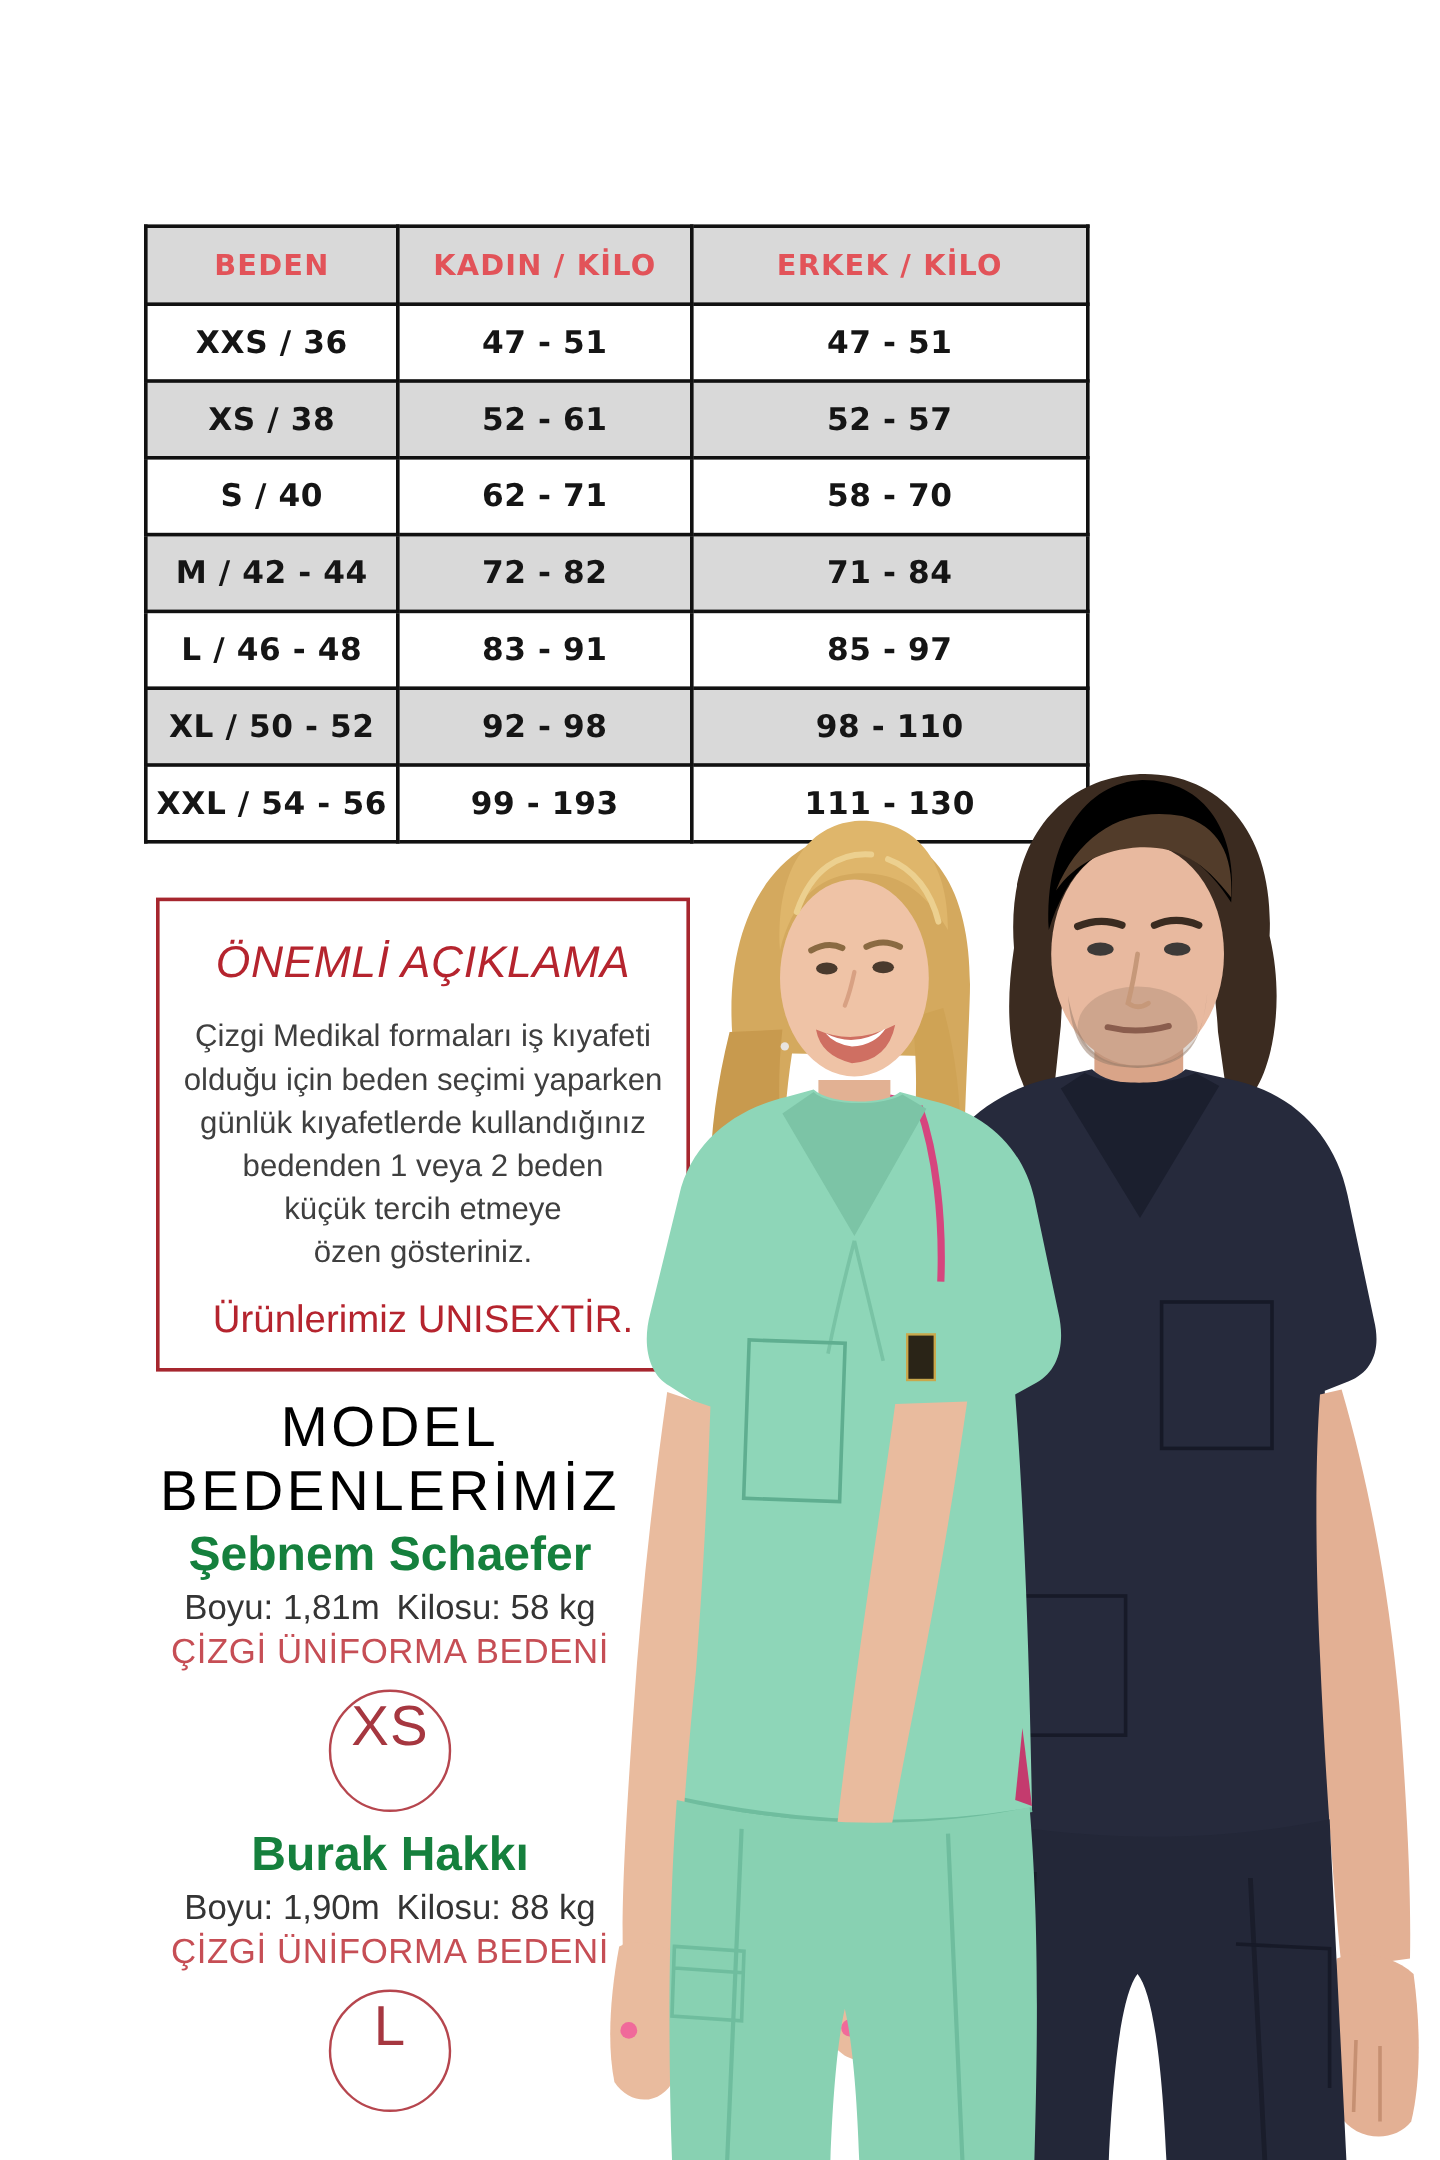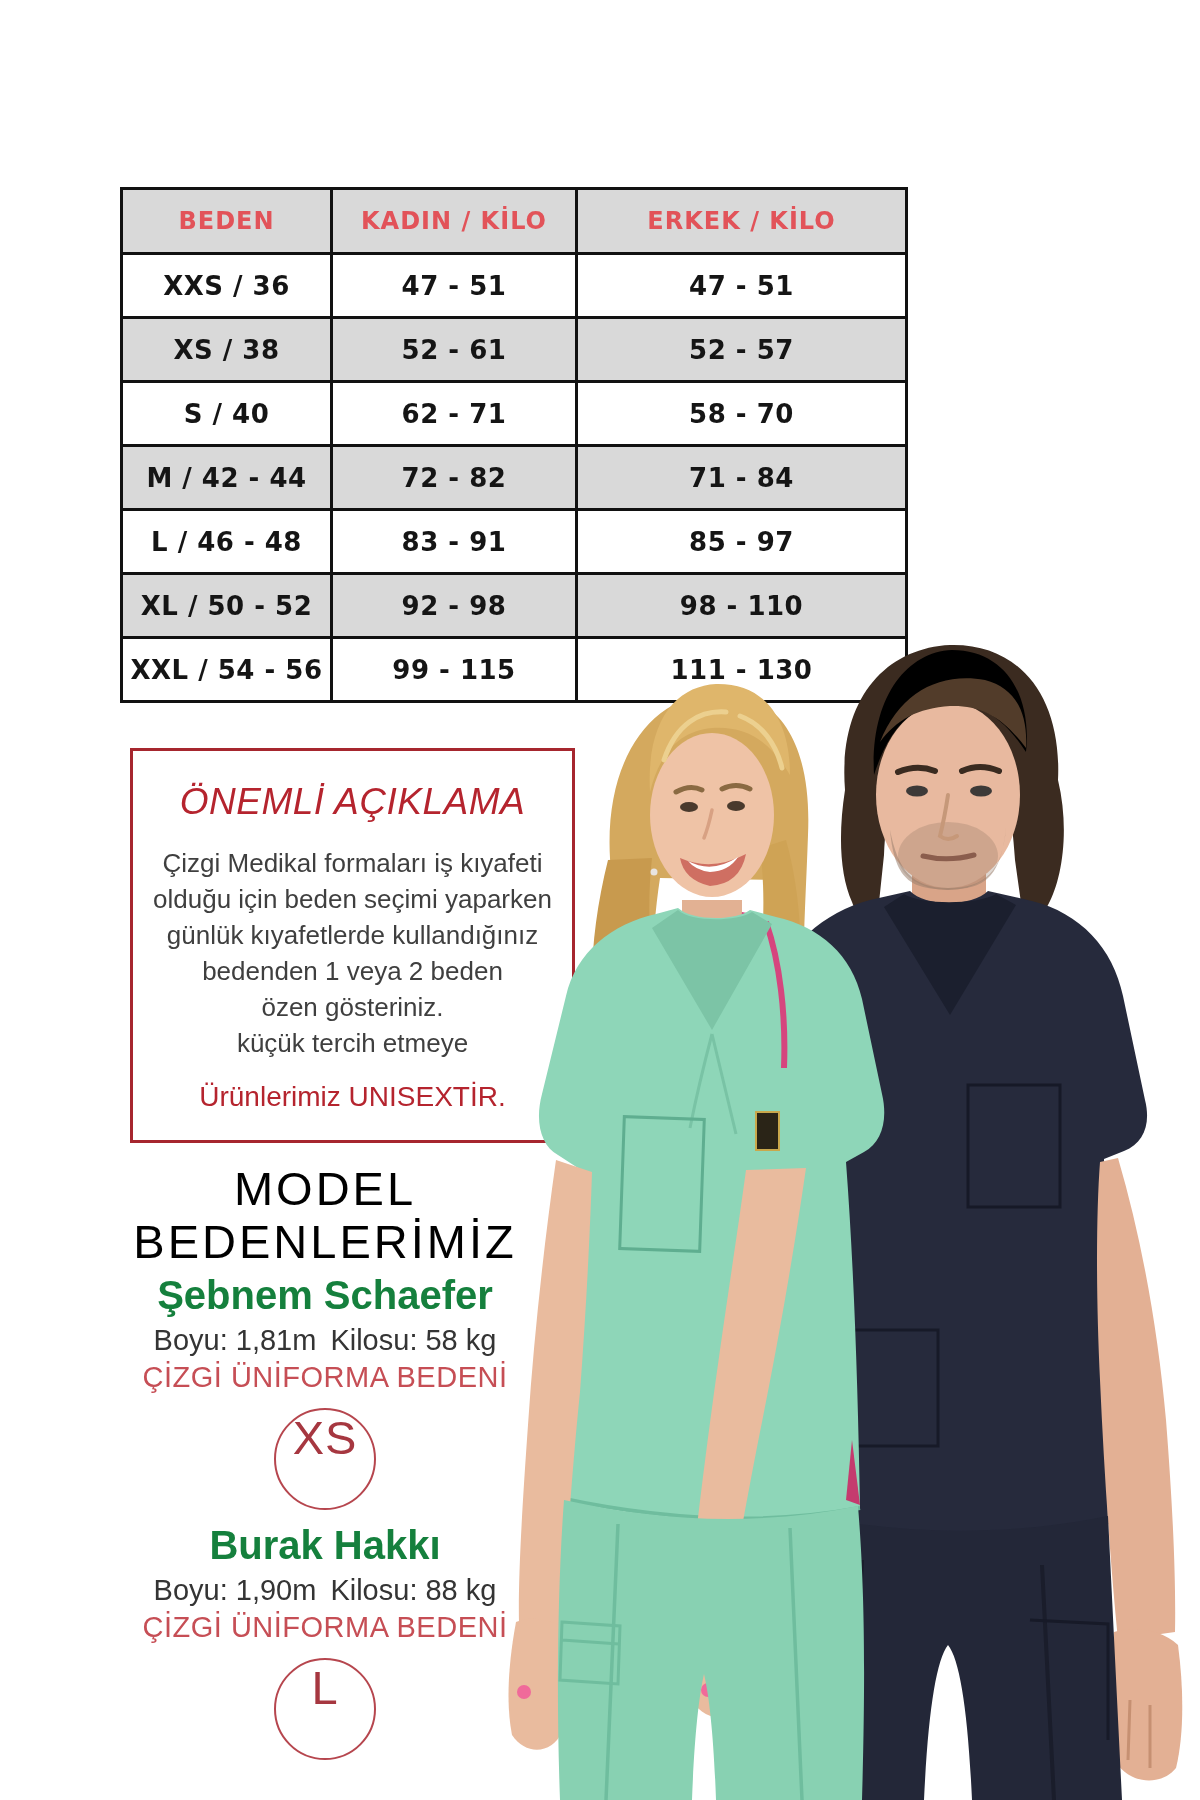--- a/index.html
+++ b/index.html
@@ -31,21 +31,21 @@
   
   .notice-box{
     position:absolute;left:130px;top:748px;width:445px;height:395px;
     border:3px solid #a6262e;box-sizing:border-box;text-align:center;z-index:1;
   }
   .notice-title{
     margin-top:30px;font-size:37px;font-weight:500;color:#b5242e;letter-spacing:0.5px;font-style:italic;
   }
   .notice-body{margin-top:22px;font-size:26px;line-height:36px;color:#3f3f3f;}
   .notice-body span{display:block;white-space:nowrap;}
-  .notice-footer{margin-top:20px;font-size:28px;color:#b5242e;font-weight:500;}
+  .notice-footer{margin-top:20px;font-size:32px;color:#b5242e;font-weight:500;}
   
   .models-info{
     position:absolute;left:105px;top:1162px;width:440px;text-align:center;z-index:1;
     color:#1c1c1c;
   }
   .models-heading{font-size:47px;font-weight:300;line-height:53px;letter-spacing:3px;color:#000000;}
   .model-name{font-size:40px;font-weight:700;line-height:50px;color:#15803d;margin-top:2px;}
   .model-stats{font-size:29px;color:#343434;margin-top:4px;}
   .model-stats .sp{display:inline-block;width:14px;}
   .uniform-label{font-size:29px;color:#c64e55;margin-top:4px;letter-spacing:0.5px;}
@@ -101,35 +101,35 @@
         <td>83 - 91</td>
         <td>85 - 97</td>
       </tr>
       <tr>
         <td>XL / 50 - 52</td>
         <td>92 - 98</td>
         <td>98 - 110</td>
       </tr>
       <tr>
         <td>XXL / 54 - 56</td>
-        <td>99 - 115</td>
+        <td>99 - 193</td>
         <td>111 - 130</td>
       </tr>
     </tbody>
   </table>
 
   <div class="notice-box">
     <div class="notice-title">ÖNEMLİ AÇIKLAMA</div>
     <div class="notice-body">
       <span>Çizgi Medikal formaları iş kıyafeti</span>
       <span>olduğu için beden seçimi yaparken</span>
       <span>günlük kıyafetlerde kullandığınız</span>
       <span>bedenden 1 veya 2 beden</span>
+      <span>küçük tercih etmeye</span>
       <span>özen gösteriniz.</span>
-      <span>küçük tercih etmeye</span>
     </div>
     <div class="notice-footer">Ürünlerimiz UNISEXTİR.</div>
   </div>
 
   <div class="models-info">
     <div class="models-heading">MODEL</div>
     <div class="models-heading">BEDENLERİMİZ</div>
 
     <div class="model-name">Şebnem Schaefer</div>
     <div class="model-stats"><span>Boyu: 1,81m</span><span class="sp"></span><span>Kilosu: 58 kg</span></div>

